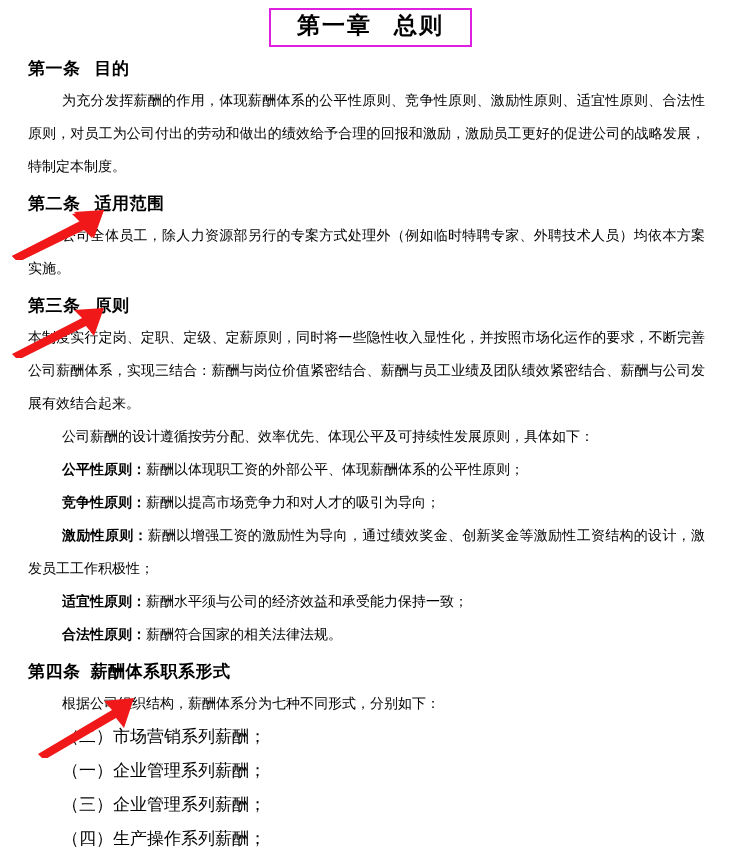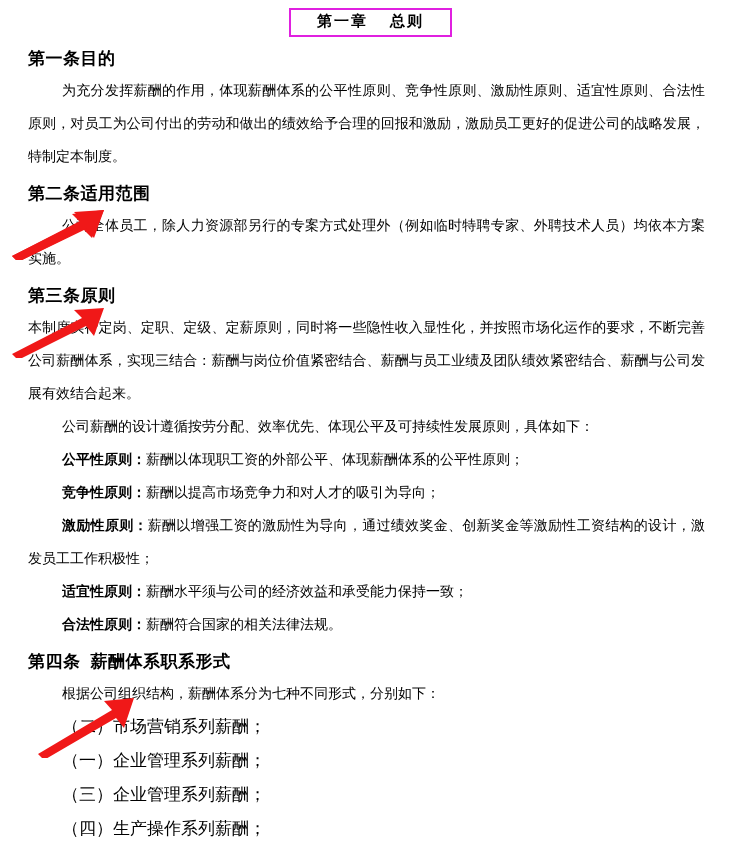--- a/index.html
+++ b/index.html
@@ -25,38 +25,39 @@
   
   .title-wrap {
     text-align: center;
     margin-top: 8px;
     margin-bottom: 10px;
   }
   .chapter-title {
     display: inline-block;
     border: 2px solid #e020e0;
     padding: 2px 26px 4px 26px;
-    font-size: 15px;
+    font-size: 23px;
     font-weight: bold;
     letter-spacing: 2px;
     color: #000;
     line-height: 1.25;
   }
   .chapter-title .gap {
     display: inline-block;
     width: 22px;
   }
   
   .heading {
     font-size: 17px;
     font-weight: bold;
     margin: 9px 0 4px 28px;
     letter-spacing: 0.5px;
   }
   .heading .num {
+    margin-right: 14px;
   }
   .heading.tight .num {
     margin-right: 10px;
     text-align: right;
   }
   
   p.body {
     font-size: 14px;
     line-height: 33px;
     margin: 0 36px 0 28px;

